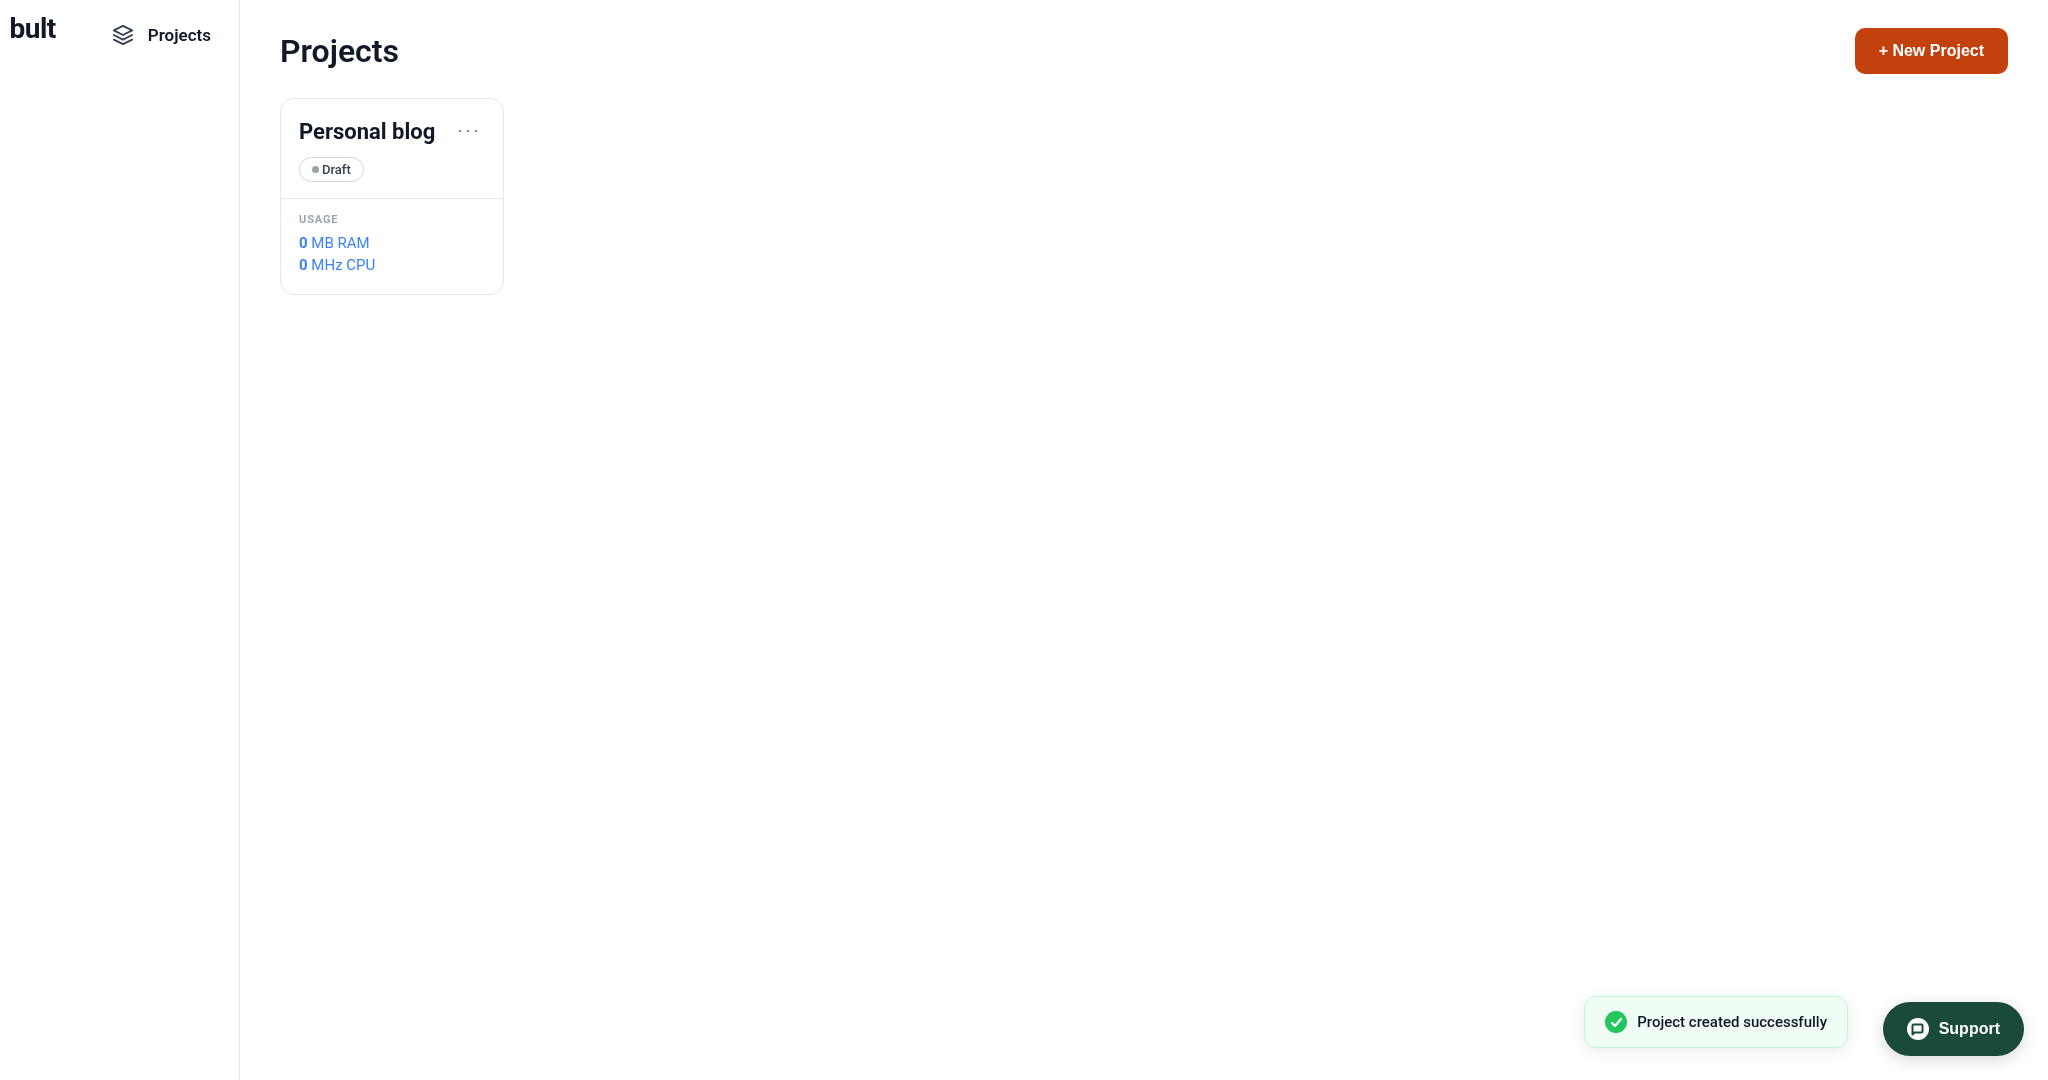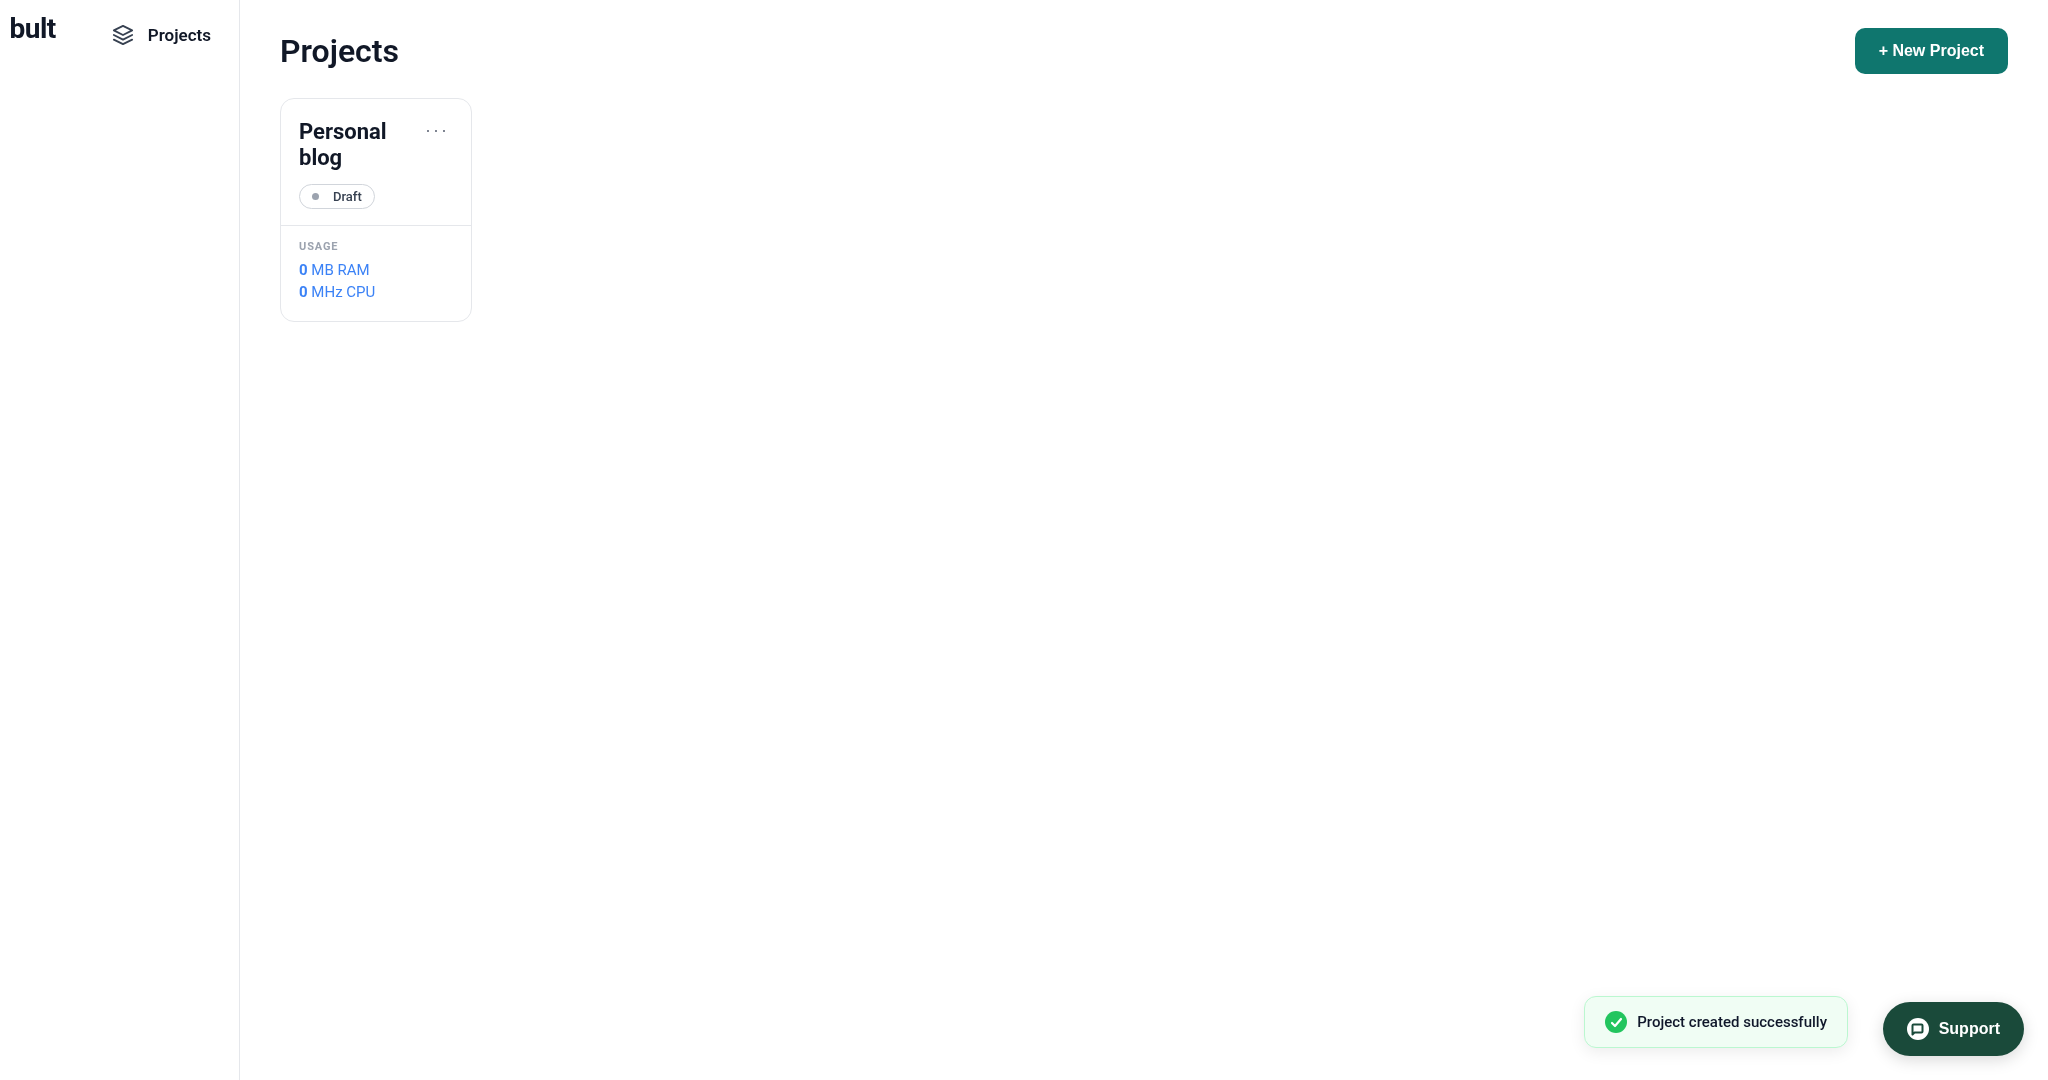--- a/index.html
+++ b/index.html
@@ -94,21 +94,21 @@
       align-items: center;
       justify-content: space-between;
       padding: 28px 40px 24px 40px;
     }
     .main-title {
       font-size: 32px;
       font-weight: 600;
       color: #111827;
     }
     .new-project-btn {
-      background: #0f766e;
+      background: #c2410c;
       color: #ffffff;
       border: none;
       border-radius: 10px;
       padding: 14px 24px;
       font-size: 16px;
       font-weight: 600;
       cursor: pointer;
       display: flex;
       align-items: center;
       gap: 6px;
@@ -122,21 +122,21 @@
       overflow-y: auto;
     }
     .projects-grid {
       display: flex;
       flex-wrap: wrap;
       gap: 20px;
     }
 
     
     .project-card {
-      width: 192px;
+      width: 224px;
       border: 1px solid #e5e7eb;
       border-radius: 14px;
       overflow: hidden;
       background: #ffffff;
     }
     .project-card-top {
       padding: 20px 18px 16px 18px;
     }
     .project-card-header {
       display: flex;
@@ -157,21 +157,21 @@
       color: #6b7280;
       font-size: 18px;
       padding: 2px 4px;
       border-radius: 4px;
       letter-spacing: 2px;
       line-height: 1;
     }
     .status-badge {
       display: inline-flex;
       align-items: center;
-      gap: 14px;
+      gap: 3px;
       border: 1px solid #d1d5db;
       border-radius: 20px;
       padding: 4px 12px;
       font-size: 13px;
       font-weight: 500;
       color: #374151;
     }
     .status-dot {
       width: 7px;
       height: 7px;

